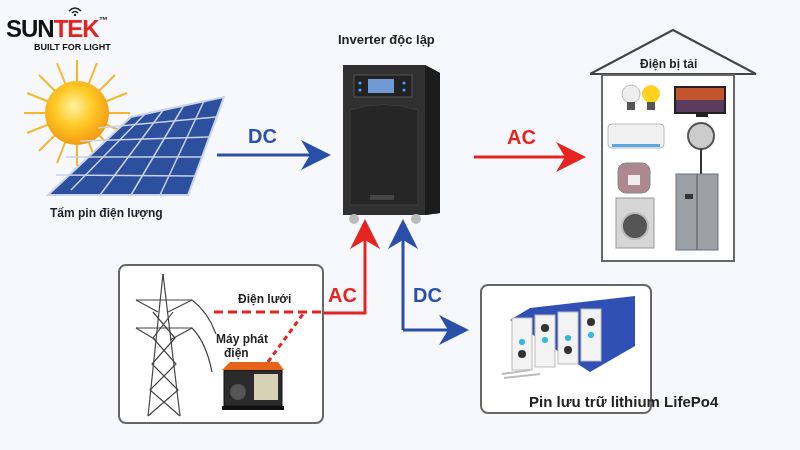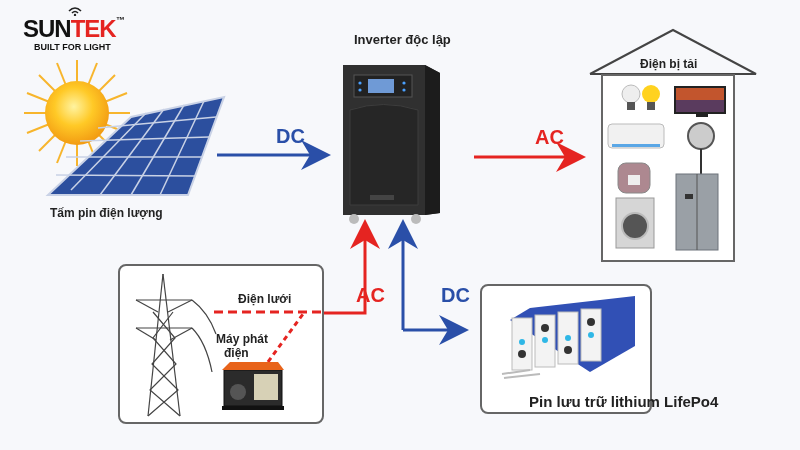--- a/index.html
+++ b/index.html
@@ -1,34 +1,34 @@
 <!DOCTYPE html>
 <html><head>
 <meta charset="utf-8">
 <style>
   html,body{margin:0;padding:0;}
   body{width:800px;height:450px;background:#f7f8fb;position:relative;overflow:hidden;font-family:"Liberation Sans",sans-serif;}
   .abs{position:absolute;}
   .lbl{font-weight:bold;color:#222;font-size:12px;white-space:nowrap;}
-  .big{font-weight:bold;font-size:20px;margin-left:28px;}
+  .big{font-weight:bold;font-size:20px;}
   .box{border:2px solid #666;border-radius:8px;background:#fff;}
   svg{position:absolute;left:0;top:0;}
 </style>
 </head>
 <body>
 
 <div class="abs" style="left:6px;top:6px;">
   <div style="position:absolute;left:62px;top:0;width:14px;height:10px;">
     <svg width="14" height="10">
         <path d="M1 5 Q7 -1 13 5" stroke="#222" stroke-width="1.6" fill="none"></path>
         <path d="M4 7 Q7 4 10 7" stroke="#222" stroke-width="1.6" fill="none"></path>
         <circle cx="7" cy="9" r="1.2" fill="#222"></circle>
       </svg>
   </div>
-  <div style="position:absolute;left:0;top:9px;font-weight:bold;font-size:24px;letter-spacing:-1px;margin-left:17px;">
+  <div style="position:absolute;left:0;top:9px;font-weight:bold;font-size:24px;letter-spacing:-1px;">
     <span style="color:#111;">SUN</span><span style="color:#e52421;">TEK</span><span style="font-size:9px;vertical-align:top;color:#111;">™</span>
   </div>
   <div style="position:absolute;left:28px;top:36px;font-size:9px;font-weight:bold;color:#111;white-space:nowrap;">BUILT FOR LIGHT</div>
 </div>
 
 <div class="abs" style="left:22px;top:58px;width:110px;height:110px;">
   <svg width="110" height="110">
     <g stroke="#f7b52c" stroke-width="2">
       <line x1="55" y1="2" x2="55" y2="108"></line>
         <line x1="2" y1="55" x2="108" y2="55"></line>
@@ -60,21 +60,21 @@
         <line x1="124" y1="100" x2="168" y2="6"></line>
       <line x1="20" y1="80" x2="159" y2="81"></line>
         <line x1="30" y1="62" x2="166" y2="62"></line>
       <line x1="44" y1="46" x2="173" y2="42"></line>
         <line x1="62" y1="33" x2="180" y2="22"></line>
     </g>
   </svg>
 </div>
 <div class="abs lbl" style="left:50px;top:206px;">Tấm pin điện lượng</div>
 
-<div class="abs lbl" style="left:338px;top:32px;font-size:13px;margin-left:16px;">Inverter độc lập</div>
+<div class="abs lbl" style="left:338px;top:32px;font-size:13px;">Inverter độc lập</div>
 
 <div class="abs" style="left:340px;top:55px;width:120px;height:170px;">
   <svg width="120" height="170">
     <polygon points="3,10 85,10 100,18 100,158 85,160 3,160" fill="#2b2b2b"></polygon>
     <polygon points="85,10 100,18 100,158 85,160" fill="#1c1c1c"></polygon>
     <rect x="3" y="10" width="82" height="150" fill="#303030"></rect>
     <rect x="14" y="20" width="58" height="22" fill="#222" stroke="#555"></rect>
     <rect x="28" y="24" width="26" height="14" fill="#6f9ad6"></rect>
     <circle cx="20" cy="28" r="1.6" fill="#4aa0ff"></circle>
       <circle cx="20" cy="35" r="1.6" fill="#4aa0ff"></circle>

